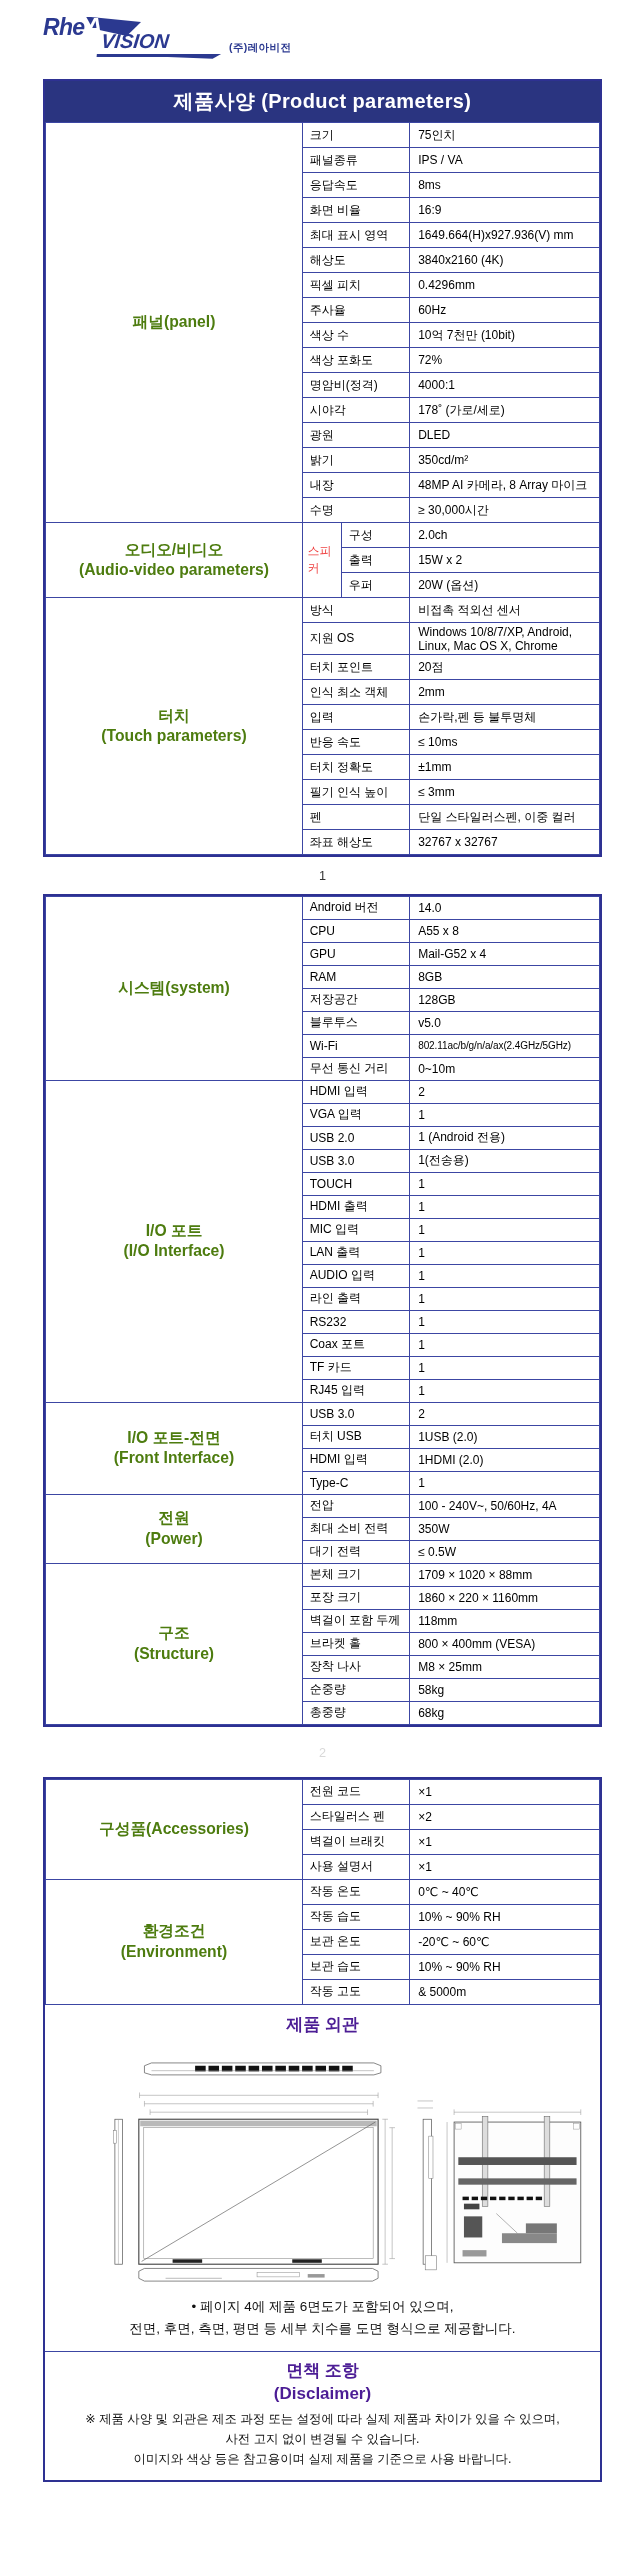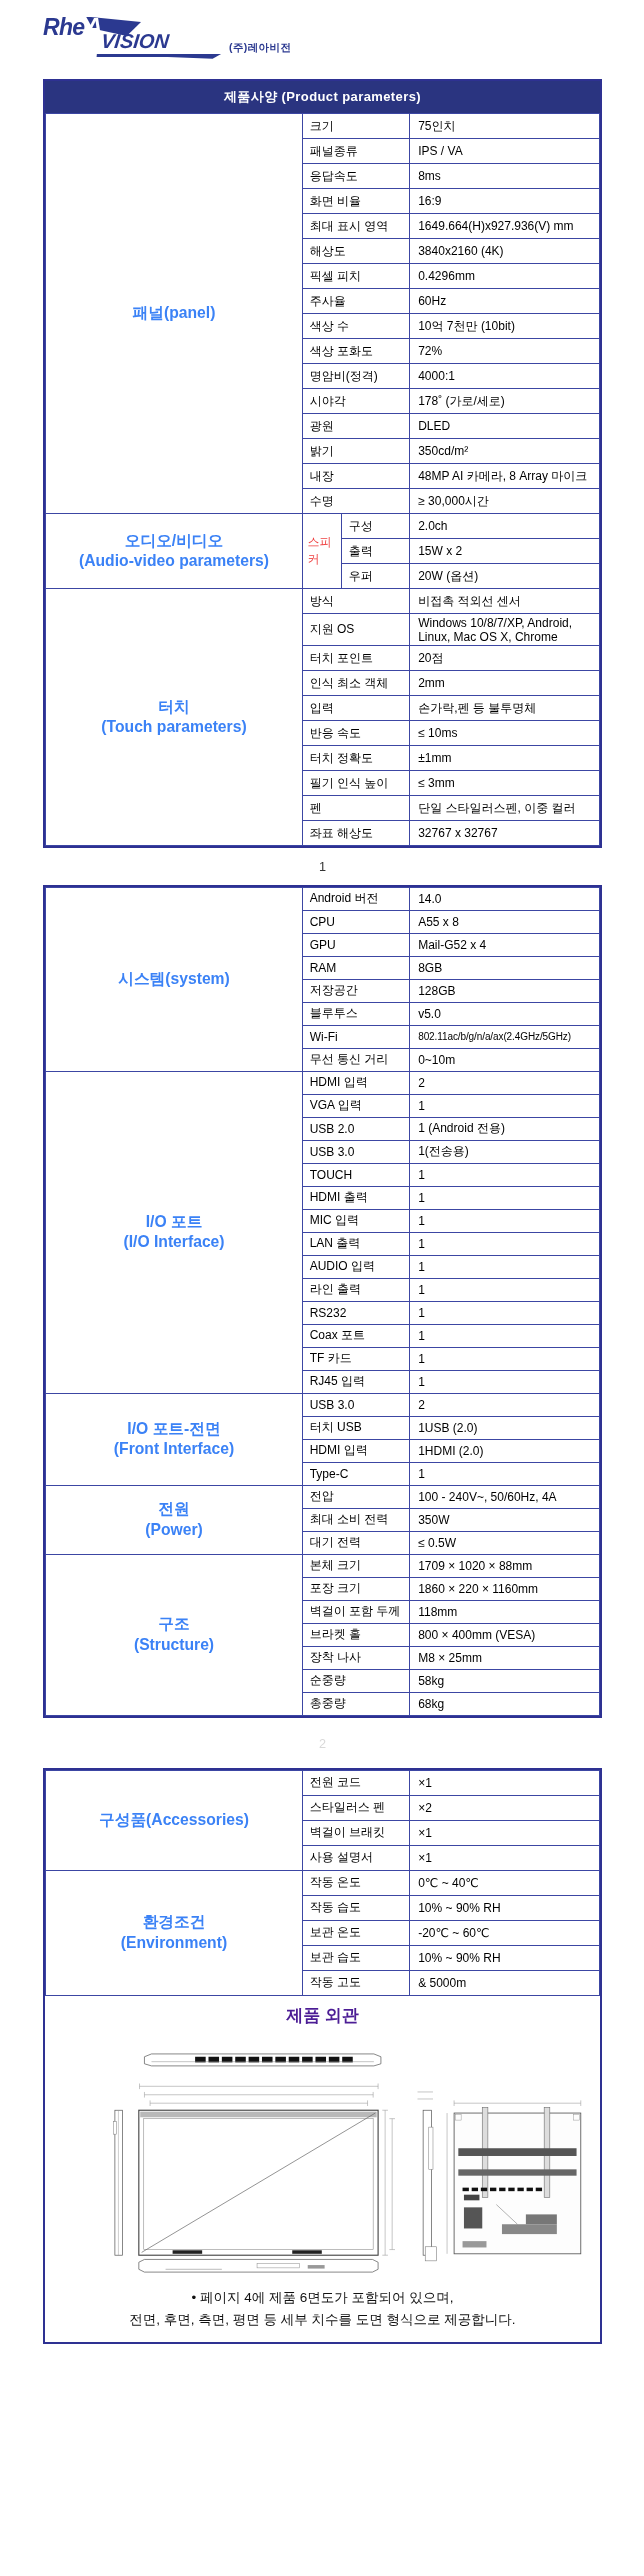--- a/index.html
+++ b/index.html
@@ -35,33 +35,33 @@
     font-size:10.5px;font-weight:bold;color:#2b3990;letter-spacing:0.4px;
   }
   
   .tbl-wrap{
     width:559px;margin-left:43px;border:2.2px solid #2e3192;box-sizing:border-box;
     background:#fff;
   }
   .tbl-wrap.first{margin-top:19.5px;}
   .tbl-header{
     background:#2a3480;color:#fff;text-align:center;
-    font-size:13px;font-weight:bold;padding:6.7px 0 7.5px;
+    font-size:20px;font-weight:bold;padding:6.7px 0 7.5px;
     letter-spacing:0.4px;
   }
   table.spec{border-collapse:collapse;width:100%;table-layout:fixed;}
   table.spec td{
     border:1.5px solid #3c46a3;box-sizing:border-box;
     font-size:12px;vertical-align:middle;background:#fff;
   }
   .t1 td{height:25px;}
   .t2 td{height:23px;}
   .t3 td{height:25px;}
   td.sec{text-align:center;font-weight:bold;}
-  .sec-line{font-size:15.7px;font-weight:bold;line-height:1.3;color:#3b82f6;}
+  .sec-line{font-size:15.7px;font-weight:bold;line-height:1.3;color:#4d7c0f;}
   td.k{padding:1.5px 3px 1.5px 6.7px;color:#000;}
   td.grp{padding:1.5px 1.5px 1.5px 4.5px;color:#ef4444;}
   td.v{padding:1.5px 4.5px 1.5px 8.2px;color:#000;}
   td.v.small{font-size:10px;letter-spacing:-0.1px;white-space:nowrap;}
   
   .pagenum{width:559px;margin-left:43px;text-align:center;
     font-size:12.7px;color:#333;padding:12px 0 10.5px;}
   .pagenum.faint{color:#d9d9d9;padding:19.5px 0 16.5px;}
   
   .full-sec{text-align:center;padding:9px 4.5px 12px;}
@@ -562,16 +562,24 @@
         <line x1="150" y1="322" x2="230" y2="322" stroke="#888" stroke-width="0.8"></line>
         <rect x="280" y="314" width="60" height="6" fill="none" stroke="#888" stroke-width="0.7"></rect>
         <rect x="352" y="316" width="24" height="5" fill="#999"></rect>
       </g>
     </svg>
 
     <div class="pv-note-line">•  페이지 4에 제품 6면도가 포함되어 있으며,</div>
     <div class="pv-note-line">전면, 후면, 측면, 평면 등 세부 치수를 도면 형식으로 제공합니다.</div>
   </div>
 
+  <div class="full-sec disclaimer">
+    <div class="full-title-line">면책 조항</div>
+    <div class="full-title-line">(Disclaimer)</div>
+    <div style="height:4.5px"></div>
+    <div class="disc-line">※ 제품 사양 및 외관은 제조 과정 또는 설정에 따라 실제 제품과 차이가 있을 수 있으며,</div>
+    <div class="disc-line">사전 고지 없이 변경될 수 있습니다.</div>
+    <div class="disc-line">이미지와 색상 등은 참고용이며 실제 제품을 기준으로 사용 바랍니다.</div>
+  </div>
 </div>
 
 <div style="height:31.5px"></div>
 
 
 </body></html>

